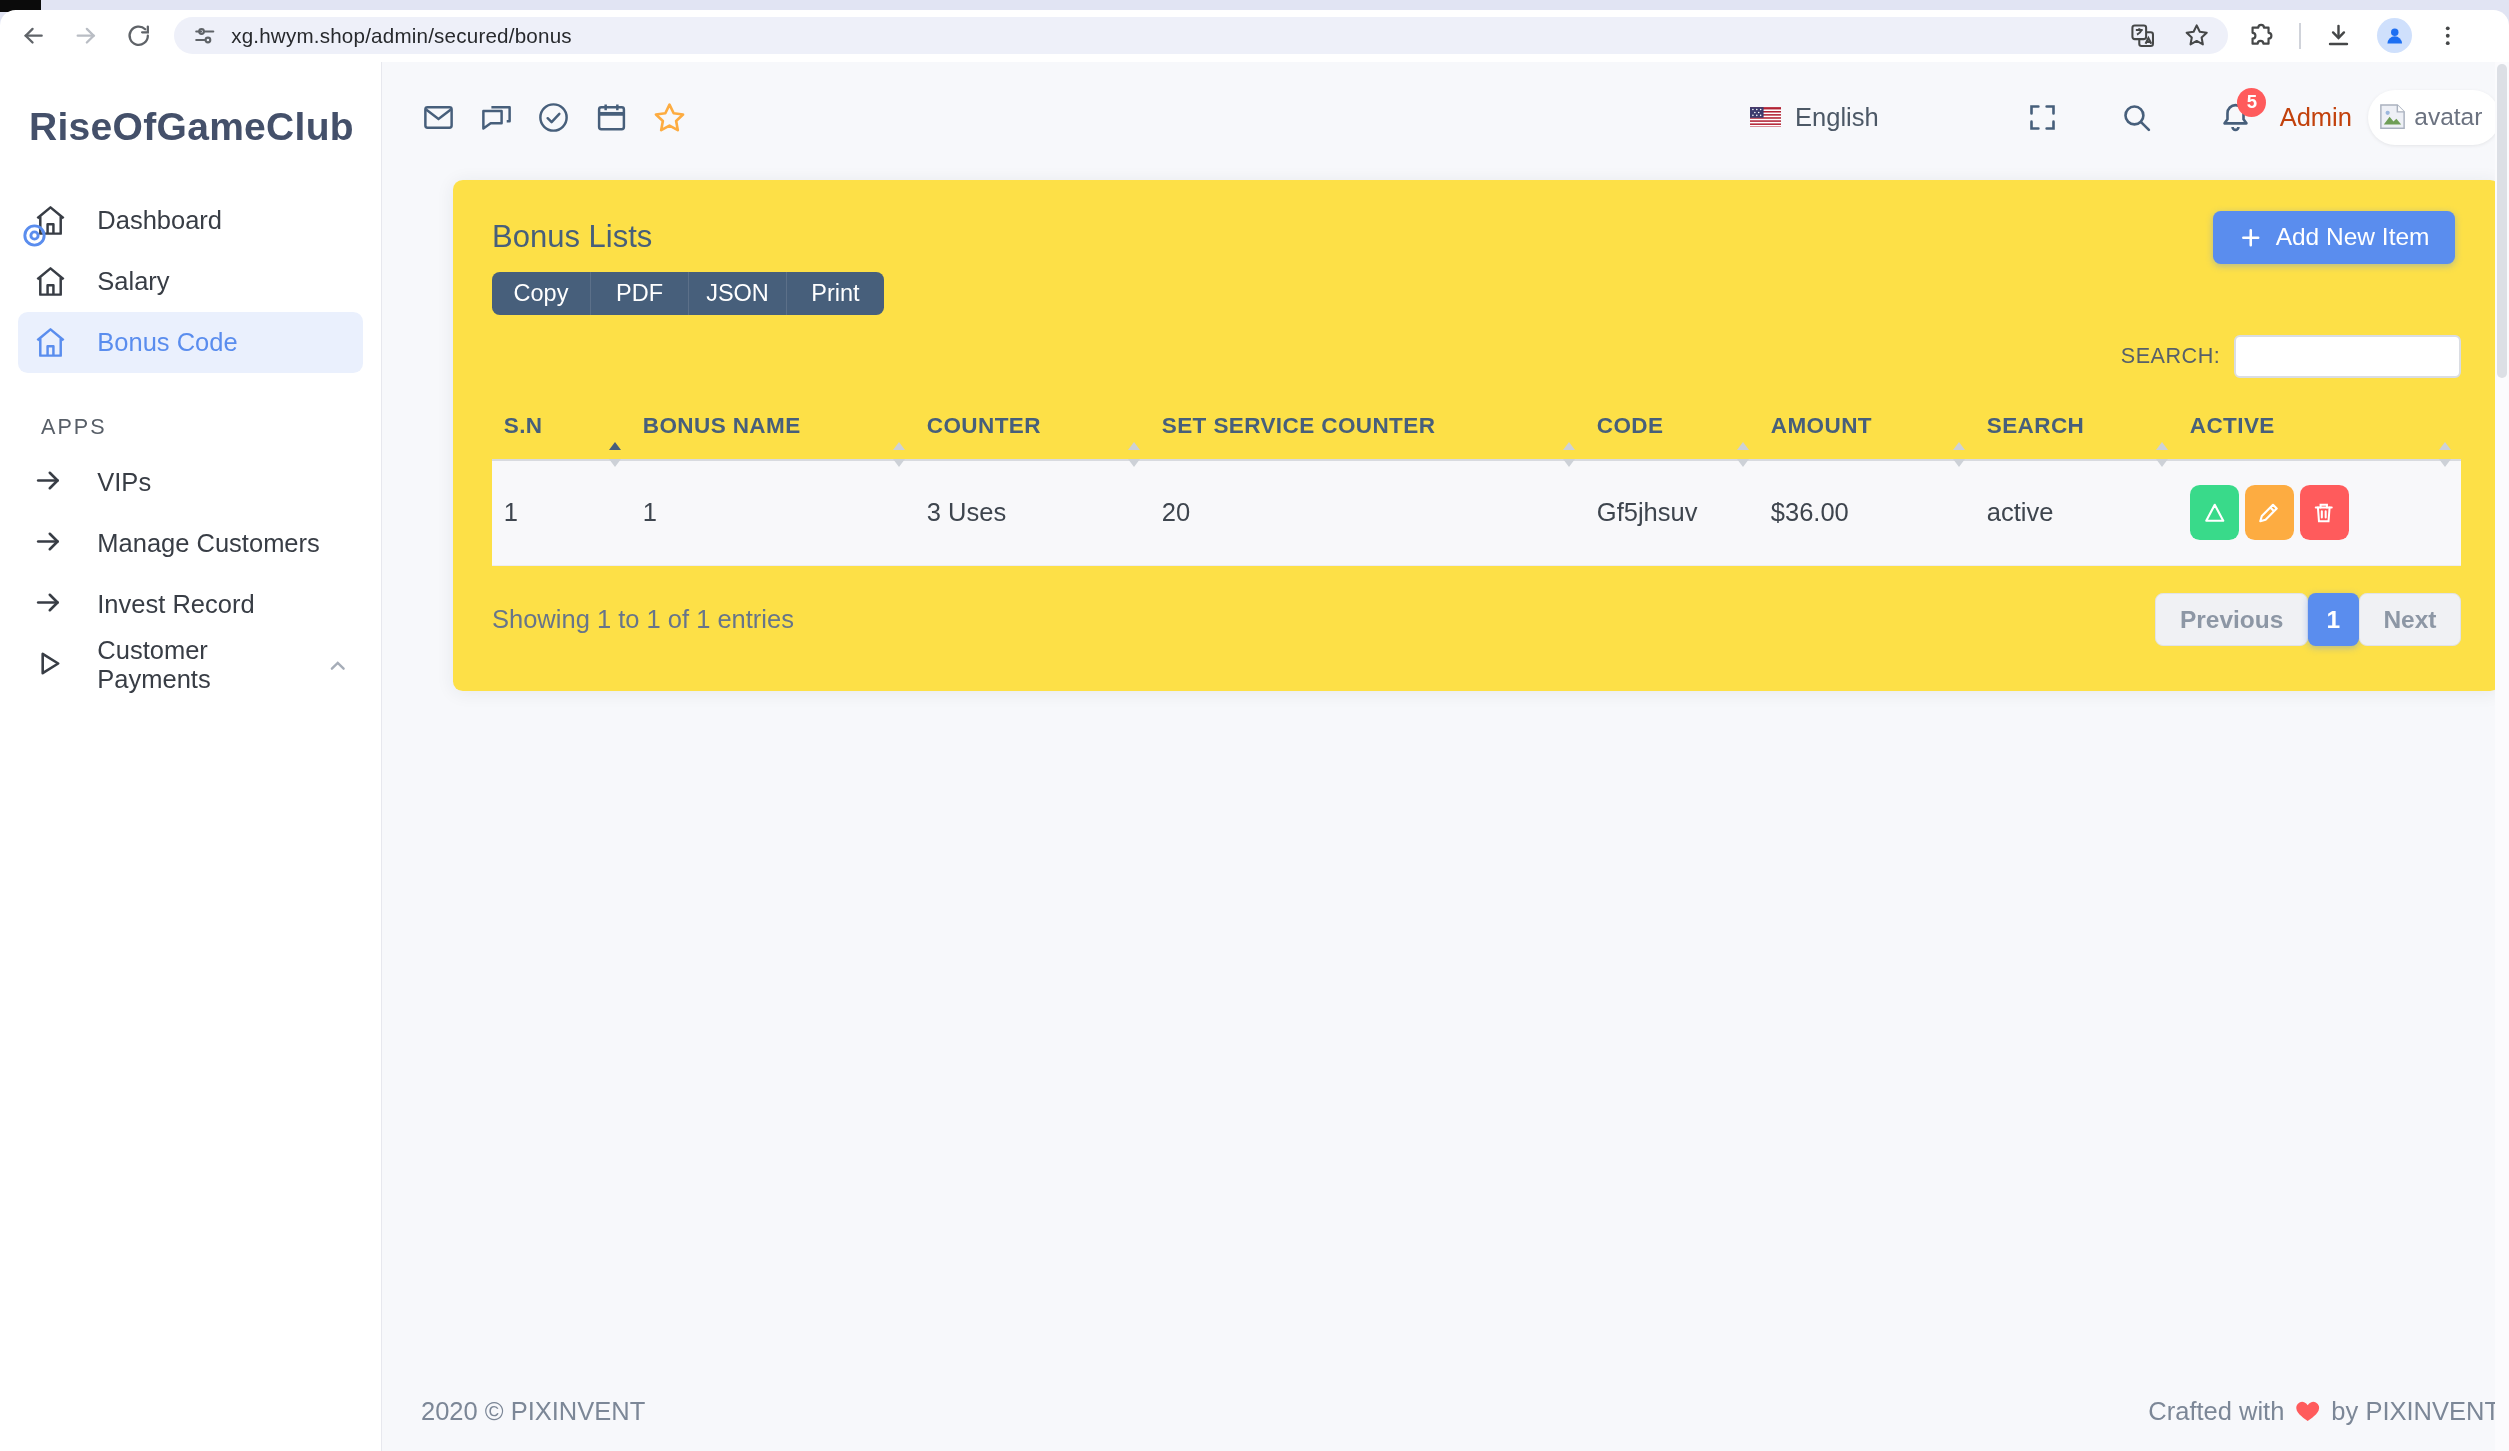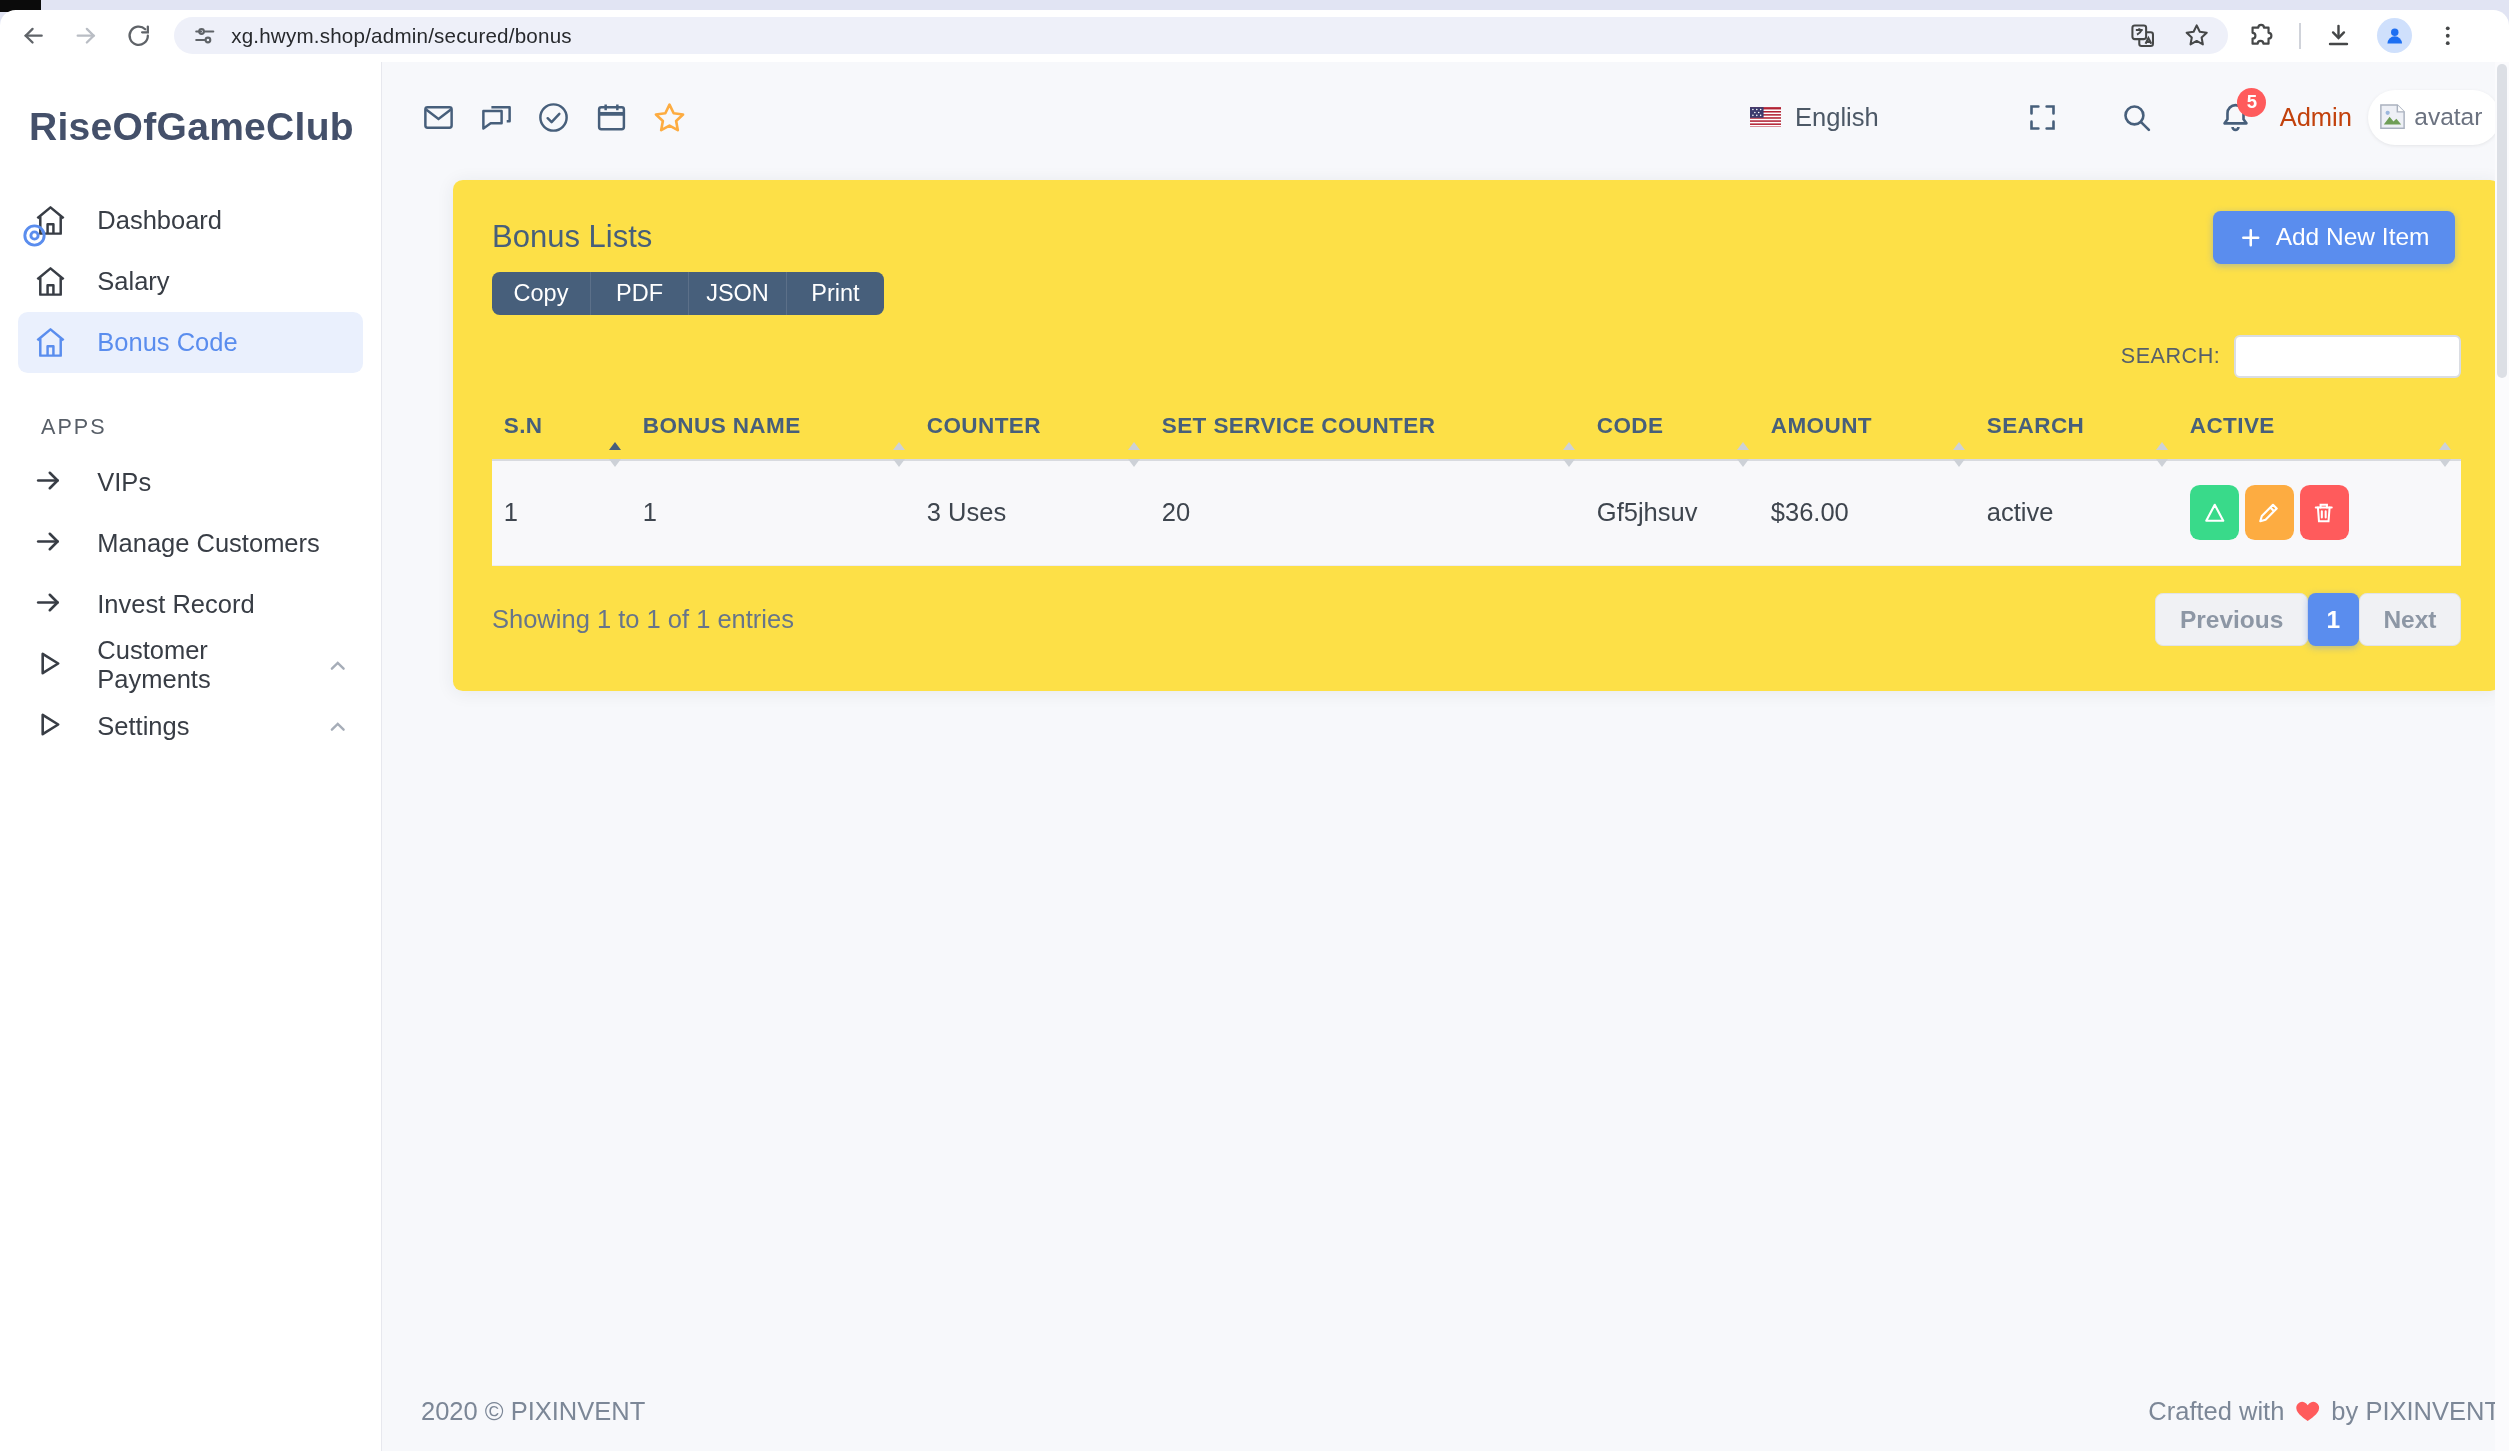--- a/index.html
+++ b/index.html
@@ -266,33 +266,20 @@
           </span>
         <span>Invest Record</span>
       </div>
       <div class="s-item">
         <span class="ico">
           <svg width="31" height="31" viewBox="0 0 24 24" fill="none" stroke="currentColor" stroke-width="2" stroke-linejoin="round">
               <path d="M7.5 4.5v15l12-7.5z"></path>
             </svg>
           </span>
         <span>Customer Payments</span>
-        <span class="caret">
-          <svg width="23.5" height="23.5" viewBox="0 0 24 24" fill="none" stroke="currentColor" stroke-width="2.4" stroke-linecap="round">
-              <path d="M6 15l6-6 6 6"></path>
-            </svg>
-          </span>
-      </div>
-      <div class="s-item">
-        <span class="ico">
-          <svg width="31" height="31" viewBox="0 0 24 24" fill="none" stroke="currentColor" stroke-width="2" stroke-linejoin="round">
-              <path d="M7.5 4.5v15l12-7.5z"></path>
-            </svg>
-          </span>
-        <span>Settings</span>
         <span class="caret">
           <svg width="23.5" height="23.5" viewBox="0 0 24 24" fill="none" stroke="currentColor" stroke-width="2.4" stroke-linecap="round">
               <path d="M6 15l6-6 6 6"></path>
             </svg>
           </span>
       </div>
     </nav>
   </aside>
 
   <div class="main">

